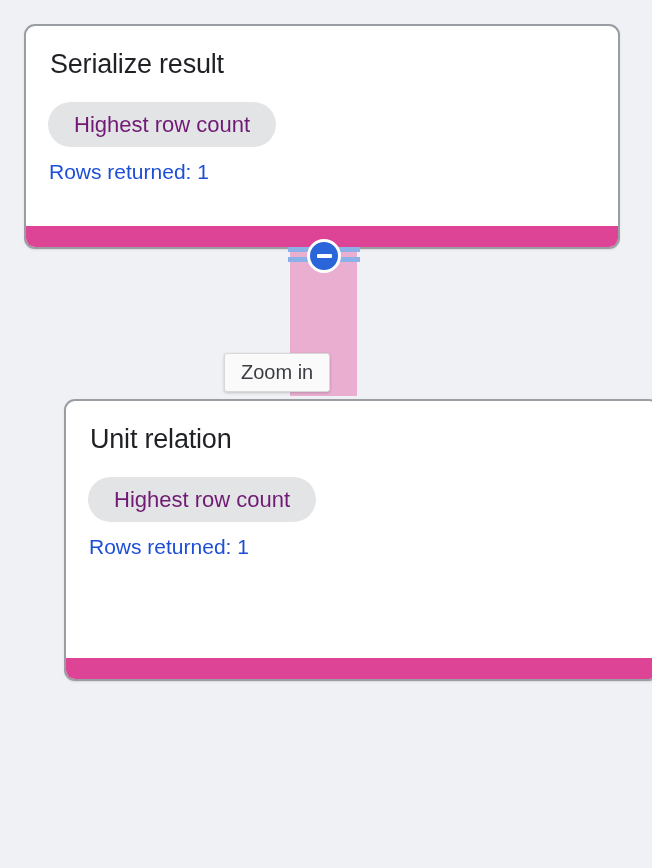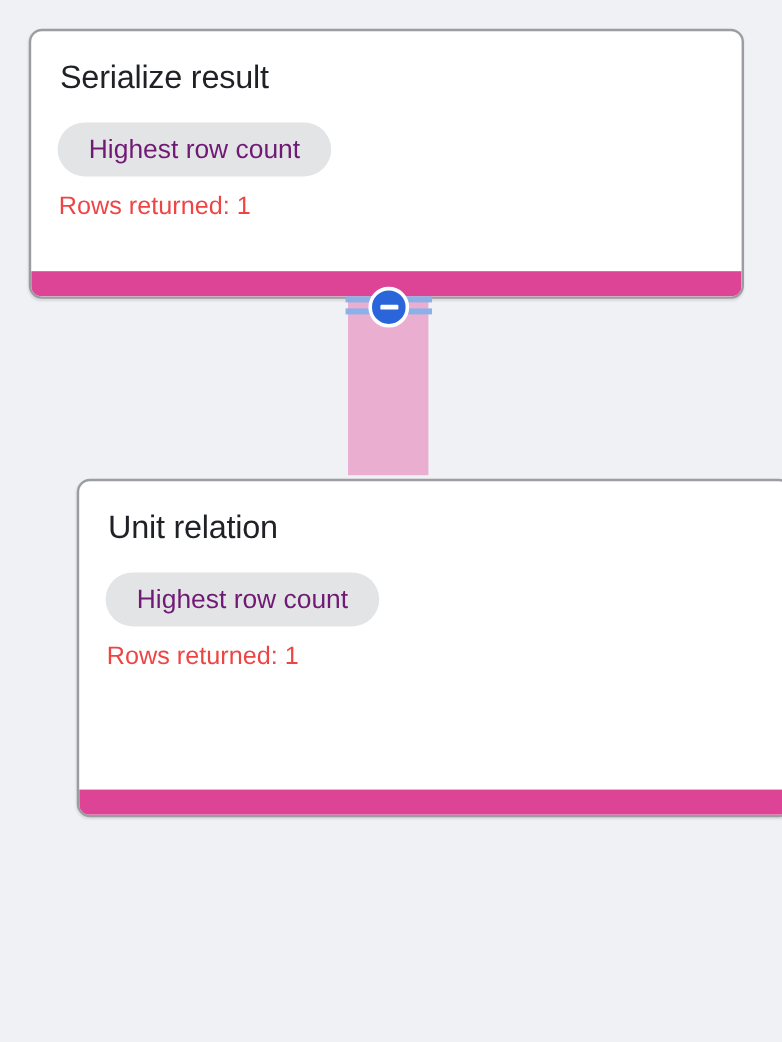--- a/index.html
+++ b/index.html
@@ -115,21 +115,21 @@
     color: #701a75;
     white-space: nowrap;
   }
 
   .card-sub {
     position: absolute;
     left: 23px;
     top: 133px;
     font-size: 21px;
     line-height: 26px;
-    color: #ef4444;
+    color: #1d4ed8;
     white-space: nowrap;
   }
 
   .card-footer {
     position: absolute;
     left: 0;
     right: 0;
     bottom: 0;
     height: 21px;
     background: #de4496;
@@ -172,20 +172,21 @@
   <div class="conn-handle">
     <div class="conn-line l1"></div>
     <div class="conn-line l2"></div>
     <div class="conn-line r1"></div>
     <div class="conn-line r2"></div>
     <div class="conn-btn">
       <div class="minus"></div>
     </div>
   </div>
 
+  <div class="tooltip">Zoom in</div>
 
   <div class="card card-2">
     <div class="card-title">Unit relation</div>
     <div class="card-pill">Highest row count</div>
     <div class="card-sub">Rows returned: 1</div>
     <div class="card-footer"></div>
   </div>
 
 </div>
 

